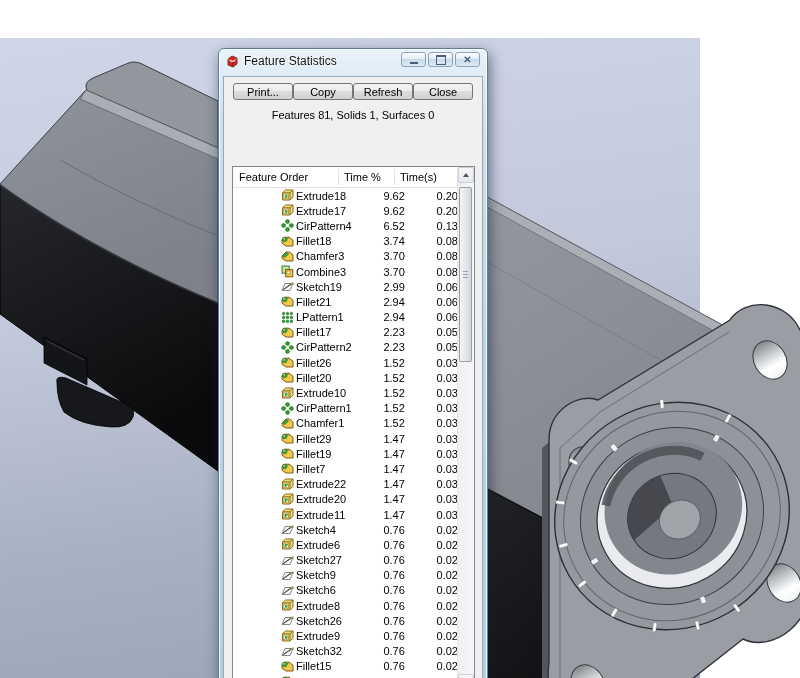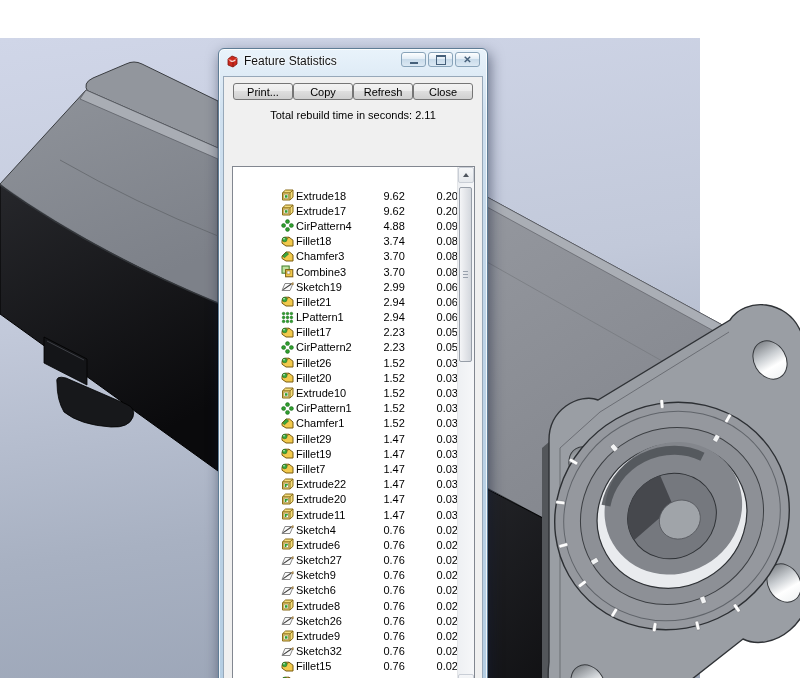--- a/index.html
+++ b/index.html
@@ -225,24 +225,31 @@
 
     <div class="client">
       <div class="btn-row">
         <button class="win-btn">Print...</button>
         <button class="win-btn">Copy</button>
         <button class="win-btn">Refresh</button>
         <button class="win-btn">Close</button>
       </div>
 
       <div class="summary">
-        <div>Total rebuild time in seconds: 2.11</div>
+        <div>Features 81, Solids 1, Surfaces 0</div>
       </div>
 
       <div class="list">
+        <div class="list-header">
+          <span class="hdr-cell" style="left:6px">Feature Order</span>
+          <span class="hdr-cell" style="left:111px">Time %</span>
+          <span class="hdr-cell" style="left:167px">Time(s)</span>
+          <span class="hdr-sep" style="left:105px"></span>
+          <span class="hdr-sep" style="left:161px"></span>
+        </div>
         <div class="rows">
             <div class="frow">
               <span class="ficon">
                 <svg width="13" height="13" viewBox="0 0 13 13">
                   <path d="M1.5,3.8 L4.5,1 L12,1 L12,8.2 L9,11 L1.5,11 Z" fill="#f3dd7a" stroke="#8a6d1a"></path>
                   <path d="M1.5,3.8 L9,3.8 L9,11 M9,3.8 L12,1" fill="none" stroke="#8a6d1a"></path>
                   <rect x="2.9" y="5.1" width="4.7" height="4.7" fill="#fff" stroke="#8a6d1a" stroke-width="0.6"></rect>
                   <rect x="4" y="6.2" width="2.5" height="2.5" fill="#2f9e2f"></rect>
                 </svg>
               </span>
@@ -269,22 +276,22 @@
                   <g fill="#2f9e2f" stroke="#176017" stroke-width="0.5">
                     <circle cx="6.5" cy="2.6" r="2"></circle>
                     <circle cx="6.5" cy="10.4" r="2"></circle>
                     <circle cx="2.6" cy="6.5" r="2"></circle>
                     <circle cx="10.4" cy="6.5" r="2"></circle>
                   </g>
                   <circle cx="6.5" cy="6.5" r="1.4" fill="#fff"></circle>
                 </svg>
               </span>
               <span class="fname">CirPattern4</span>
-              <span class="fpct">4.88</span>
-              <span class="fsec">0.09</span>
+              <span class="fpct">6.52</span>
+              <span class="fsec">0.13</span>
             </div>
             <div class="frow">
               <span class="ficon">
                 <svg width="13" height="13" viewBox="0 0 13 13">
                   <path d="M1,5.5 Q1,2.2 4.4,2.2 L8,2.2 L12,5.2 L12,11 L5,11 L1,8.2 Z" fill="#f2c94c" stroke="#7a5c10"></path>
                   <path d="M1,5.5 Q5,6.5 8,2.2" fill="none" stroke="#7a5c10" stroke-width="0.7"></path>
                   <circle cx="3.7" cy="4.5" r="2.3" fill="#37a93c" stroke="#1e6b22" stroke-width="0.6"></circle>
                   <circle cx="3" cy="3.8" r="0.8" fill="#dff4e0"></circle>
                 </svg>
               </span>

